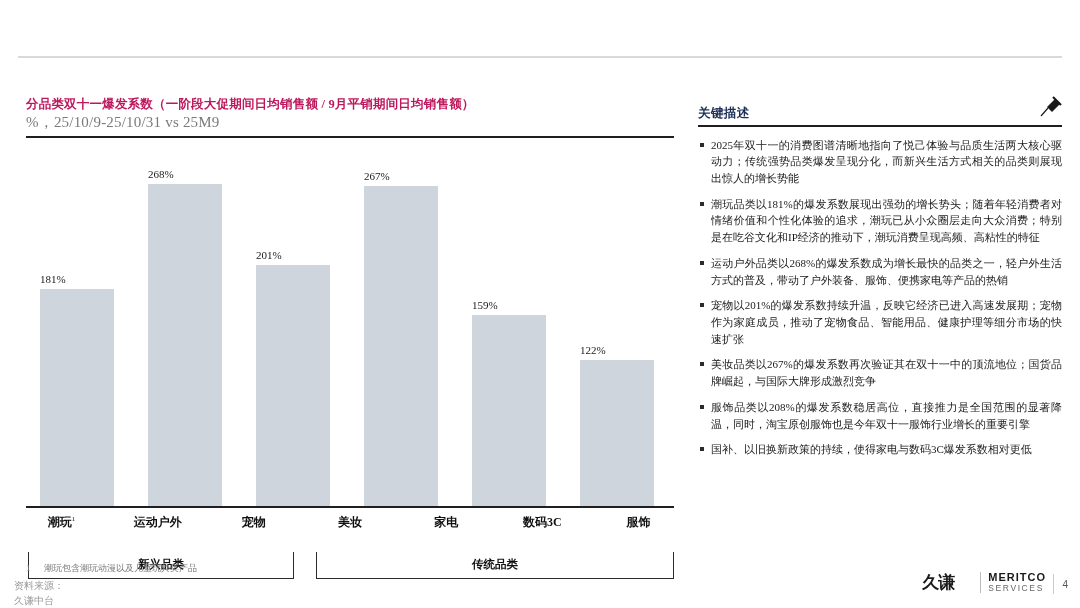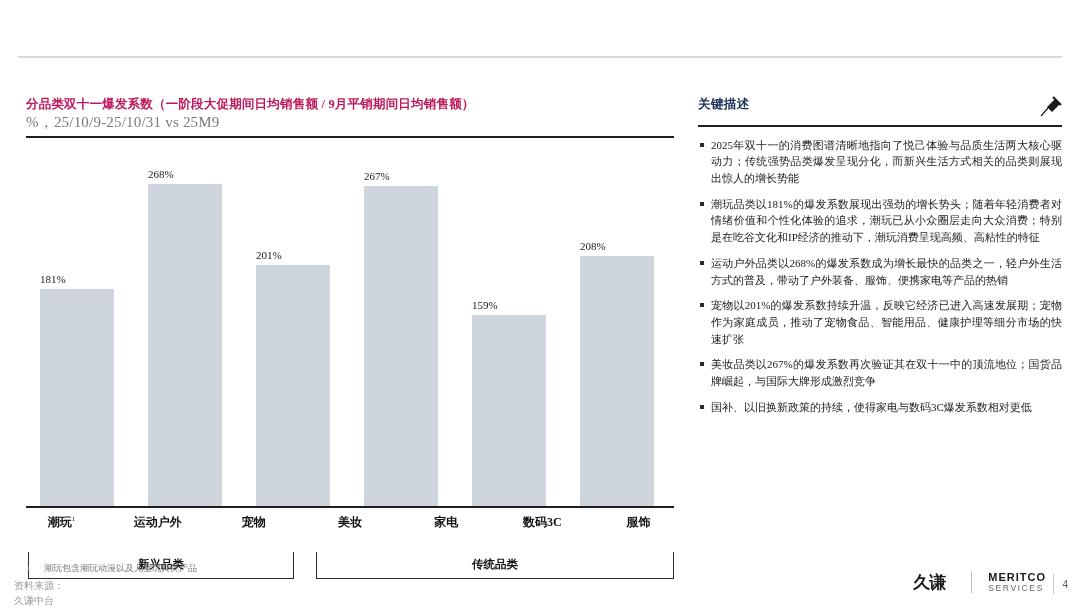--- a/index.html
+++ b/index.html
@@ -192,21 +192,21 @@
   
   .side {
     position: absolute;
     left: 698px;
     top: 96px;
     width: 364px;
     height: 470px;
   }
   .side-head {
     display: flex;
-    align-items: flex-start;
+    align-items: flex-end;
     justify-content: space-between;
     height: 26px;
     gap: 46px;
   }
   .side-title {
     font-size: 12.5px;
     font-weight: bold;
     color: #1c2f57;
     letter-spacing: 0.4px;
   }
@@ -258,21 +258,21 @@
   .logo-mark {
     font-size: 17px;
     font-weight: bold;
     letter-spacing: -1px;
     color: #1a1a1a;
     font-family: "Liberation Serif", serif;
   }
   .logo-text {
     line-height: 1.05;
     border-left: 1px solid #bbb;
-    padding-left: 16px;
+    padding-left: 7px;
   }
   .logo-text .l1 {
     font-size: 11px;
     font-weight: bold;
     letter-spacing: 1px;
     color: #1a1a1a;
     font-family: "Liberation Sans", sans-serif;
   }
   .logo-text .l2 {
     font-size: 8.5px;
@@ -325,22 +325,22 @@
         </div>
         <div class="bar-col">
           <div class="bar-value">267%</div>
           <div class="bar" style="height:320px"></div>
         </div>
         <div class="bar-col">
           <div class="bar-value">159%</div>
           <div class="bar" style="height:191px"></div>
         </div>
         <div class="bar-col">
-          <div class="bar-value">208%</div>
-          <div class="bar" style="height:250px"></div>
+          <div class="bar-value">122%</div>
+          <div class="bar" style="height:146px"></div>
         </div>
       </div>
       <div class="axis-line"></div>
     </div>
 
     <div class="xlabels">
       <div class="xlabel"><span>潮玩</span><sup>1</sup></div>
       <div class="xlabel">运动户外</div>
       <div class="xlabel">宠物</div>
       <div class="xlabel">美妆</div>
@@ -372,20 +372,21 @@
         </svg>
       </div>
     </div>
     <div class="side-rule"></div>
     <ul class="bullets">
       <li>2025年双十一的消费图谱清晰地指向了悦己体验与品质生活两大核心驱动力；传统强势品类爆发呈现分化，而新兴生活方式相关的品类则展现出惊人的增长势能</li>
       <li>潮玩品类以181%的爆发系数展现出强劲的增长势头；随着年轻消费者对情绪价值和个性化体验的追求，潮玩已从小众圈层走向大众消费；特别是在吃谷文化和IP经济的推动下，潮玩消费呈现高频、高粘性的特征</li>
       <li>运动户外品类以268%的爆发系数成为增长最快的品类之一，轻户外生活方式的普及，带动了户外装备、服饰、便携家电等产品的热销</li>
       <li>宠物以201%的爆发系数持续升温，反映它经济已进入高速发展期；宠物作为家庭成员，推动了宠物食品、智能用品、健康护理等细分市场的快速扩张</li>
       <li>美妆品类以267%的爆发系数再次验证其在双十一中的顶流地位；国货品牌崛起，与国际大牌形成激烈竞争</li>
+      <li>服饰品类以208%的爆发系数稳居高位，直接推力是全国范围的显著降温，同时，淘宝原创服饰也是今年双十一服饰行业增长的重要引擎</li>
       <li>国补、以旧换新政策的持续，使得家电与数码3C爆发系数相对更低</li>
     </ul>
   </div>
 
   <div class="footer-logo">
     <div class="logo-mark">久谦</div>
     <div class="logo-text">
       <div class="l1">MERITCO</div>
       <div class="l2">SERVICES</div>
     </div>

